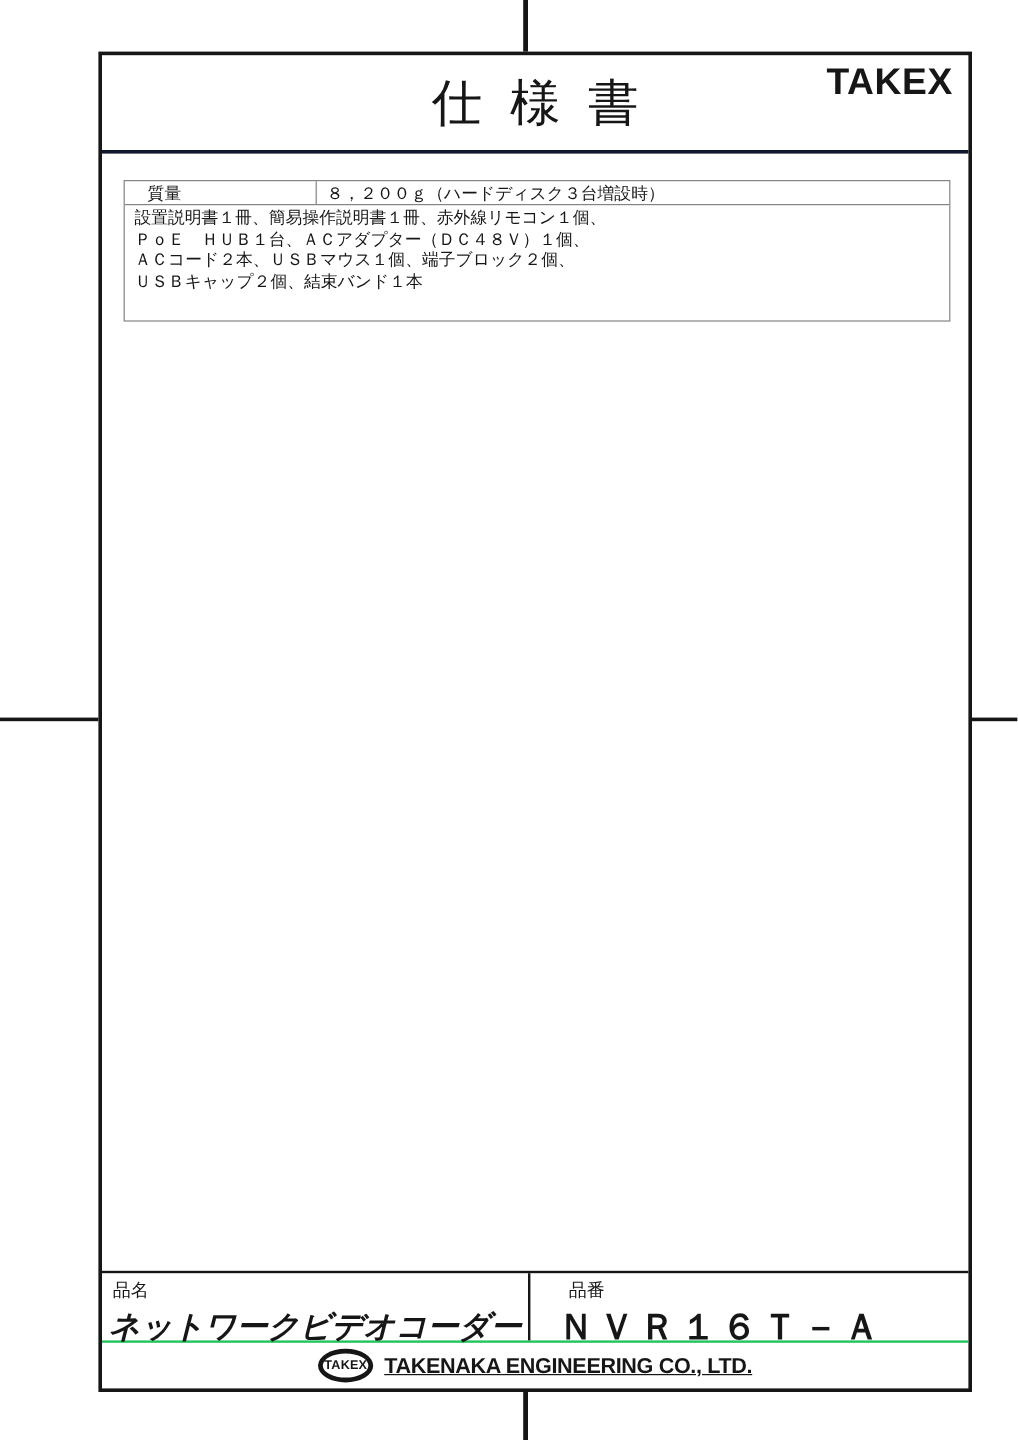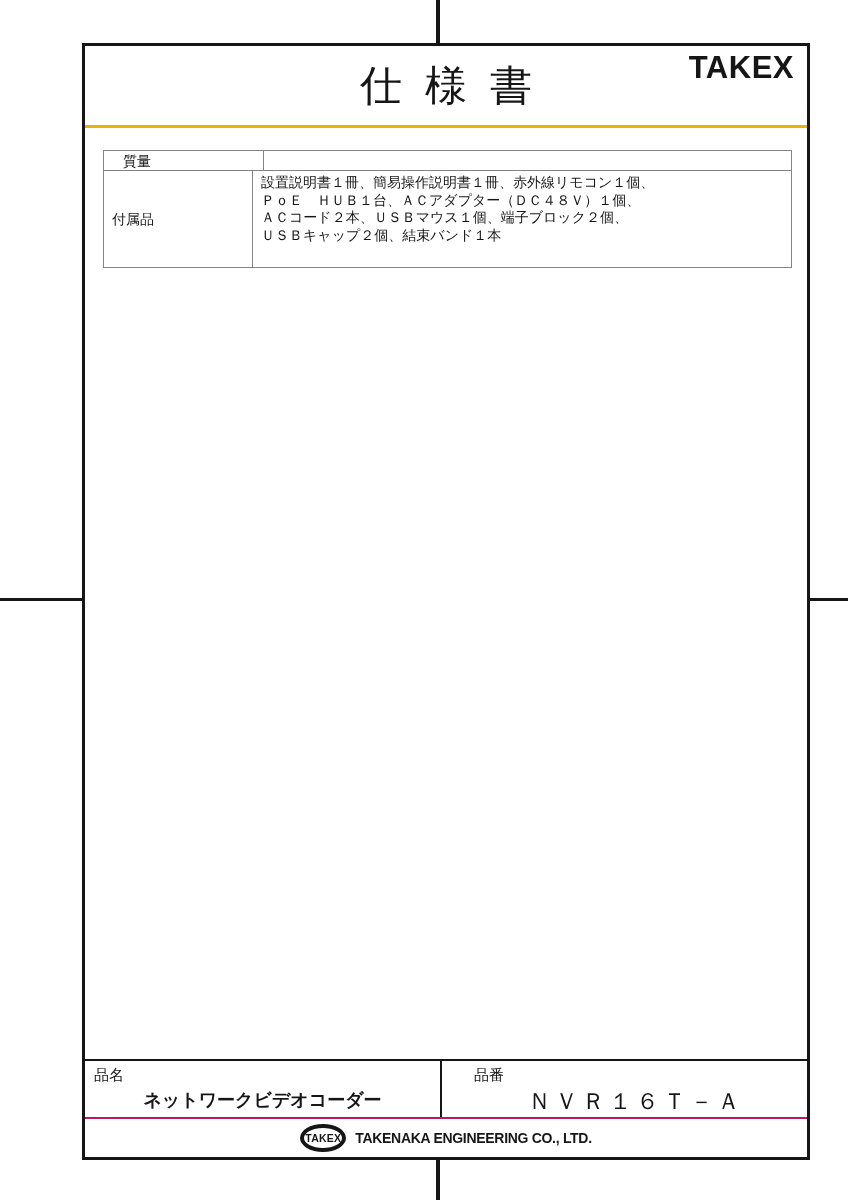--- a/index.html
+++ b/index.html
@@ -16,21 +16,21 @@
 
   
   .frame{
     position:absolute;left:82px;top:43px;width:728px;height:1117px;
     border:3px solid #161616;box-sizing:border-box;background:#fff;
   }
 
   
   .header{
     position:absolute;left:0;top:0;width:100%;height:82px;
-    border-bottom:3px solid #eab308;box-sizing:border-box;
+    border-bottom:3px solid #0f172a;box-sizing:border-box;
   }
   .doc-title{
     position:absolute;inset:0;display:flex;align-items:center;justify-content:center;
     font-size:42px;font-weight:500;letter-spacing:0.55em;text-indent:0.55em;
     white-space:nowrap;
   }
   .brand{
     position:absolute;right:13px;top:4px;
     font-size:31px;font-weight:900;letter-spacing:0.5px;
   }
@@ -50,71 +50,71 @@
   .spec-row.first .cell-label{padding-top:3px;margin-left:11px;}
   .spec-row.first .cell-value{flex:1;padding:3px 0 0 8px;}
   .spec-row.second{min-height:96px;}
   .spec-row.second .cell-label{display:flex;align-items:center;}
   .spec-row.second .cell-value{flex:1;padding:4px 0 4px 8px;font-family:Liberation Mono, monospace;}
   .acc-line{line-height:17.6px;white-space:nowrap;}
 
   
   .product-row{
     position:absolute;left:0;top:1013px;width:100%;height:60px;
-    border-top:2px solid #161616;border-bottom:2px solid #be185d;
+    border-top:2px solid #161616;border-bottom:2px solid #22c55e;
     box-sizing:border-box;display:flex;
   }
   .name-cell{
     width:357px;flex:0 0 357px;border-right:2px solid #161616;box-sizing:border-box;
   }
   .number-cell{flex:1;padding-left:23px;}
   .small-label{font-size:15px;padding:5px 0 0 9px;}
   .name-value{
-    text-align:center;font-size:18px;font-weight:bold;margin-top:3px;white-space:nowrap;
+    text-align:center;font-size:26px;font-weight:bold;margin-top:3px;white-space:nowrap;font-style:italic;
   }
   .number-value{
-    text-align:center;font-size:23px;font-weight:normal;letter-spacing:4px;
+    text-align:left;font-size:30px;font-weight:bold;letter-spacing:4px;
     margin-top:1px;white-space:nowrap;
   }
 
   
   .footer-row{
     position:absolute;left:0;top:1073px;width:100%;height:38px;
     display:flex;align-items:center;justify-content:center;gap:9px;
   }
   .oval-logo{
     width:38px;height:20px;border:4px solid #161616;border-radius:50%;
     display:flex;align-items:center;justify-content:center;
     font-size:10.5px;font-weight:900;letter-spacing:0.2px;flex:0 0 auto;
   }
   .company-name{
-    font-size:14px;font-weight:900;letter-spacing:-0.3px;white-space:nowrap;
+    font-size:18px;font-weight:900;letter-spacing:-0.3px;white-space:nowrap;text-decoration:underline;
   }
 </style>
 </head>
 <body>
 
 <div class="mark mark-top"></div>
 <div class="mark mark-bottom"></div>
 <div class="mark mark-left"></div>
 <div class="mark mark-right"></div>
 
 <div class="frame">
 
   <div class="header">
     <div class="doc-title">仕様書</div>
     <div class="brand">TAKEX</div>
   </div>
 
   <div class="spec-table">
     <div class="spec-row first">
       <div class="cell-label">質量</div>
+      <div class="cell-value">８，２００ｇ（ハードディスク３台増設時）</div>
     </div>
     <div class="spec-row second">
-      <div class="cell-label">付属品</div>
       <div class="cell-value">
         <div class="acc-line">設置説明書１冊、簡易操作説明書１冊、赤外線リモコン１個、</div>
         <div class="acc-line">ＰｏＥ　ＨＵＢ１台、ＡＣアダプター（ＤＣ４８Ｖ）１個、</div>
         <div class="acc-line">ＡＣコード２本、ＵＳＢマウス１個、端子ブロック２個、</div>
         <div class="acc-line">ＵＳＢキャップ２個、結束バンド１本</div>
       </div>
     </div>
   </div>
 
   <div class="product-row">

